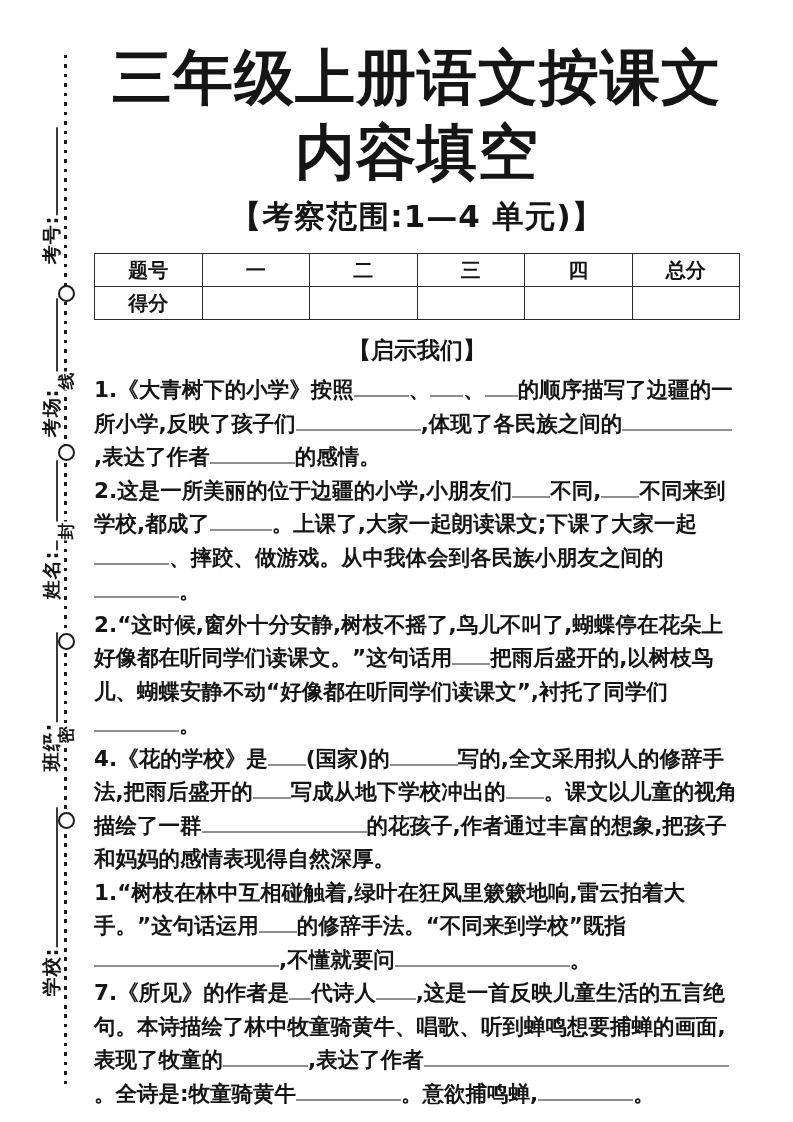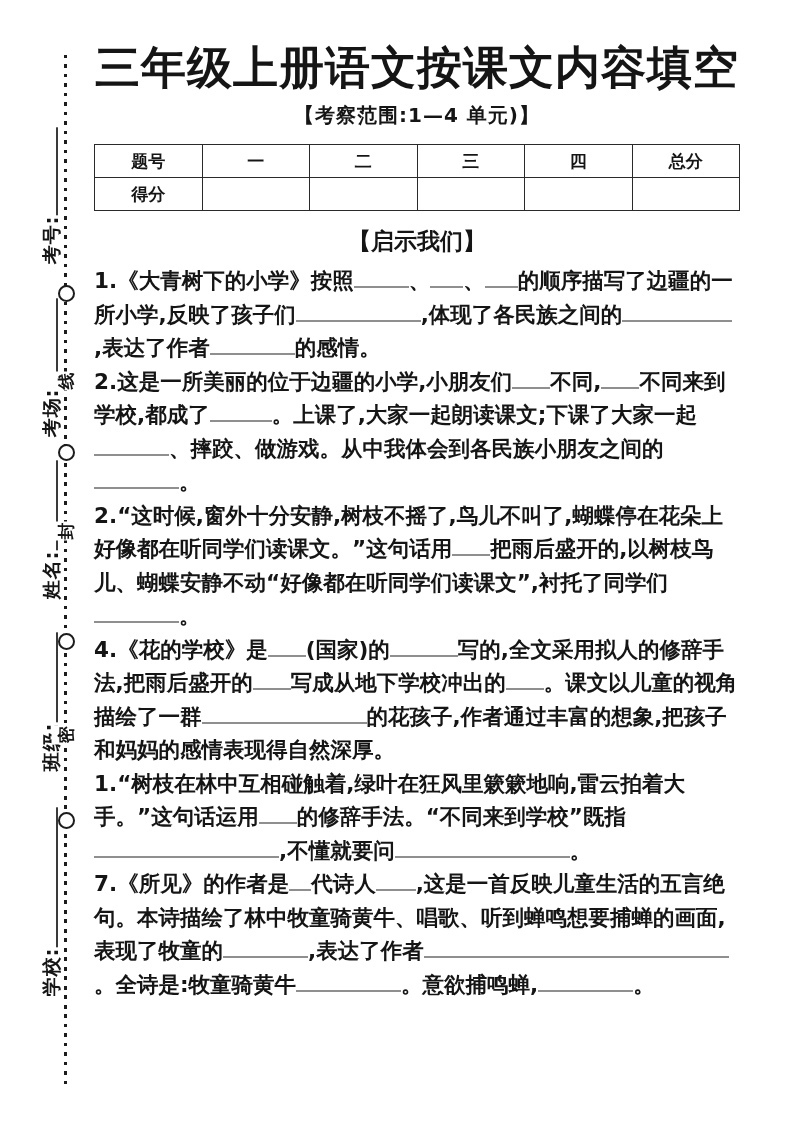--- a/index.html
+++ b/index.html
@@ -21,25 +21,25 @@
              background:repeating-linear-gradient(to bottom,#1c1c1c 0 3.5px,transparent 3.5px 9.5px);}
   .seal-circle{position:absolute;left:0;width:13px;height:13px;border:2px solid #1c1c1c;
                border-radius:50%;background:#fff;}
   .sc-1{top:230px}.sc-2{top:389px}.sc-3{top:578px}.sc-4{top:757px}
   .seal-char{position:absolute;left:8px;font-size:17px;font-weight:700;background:#fff;
              padding:3px 1px;transform:translate(-50%,-50%) rotate(-90deg);}
   .sch-1{top:326px}.sch-2{top:476px}.sch-3{top:680px}
 
   
   .content{position:absolute;left:94px;top:40px;width:646px;}
-  .title{margin:0;font-size:45px;line-height:1.25;font-weight:700;text-align:center;letter-spacing:1px;}
-  .subtitle{margin:6px 0 0;font-size:20px;font-weight:700;text-align:center;letter-spacing:1px;}
+  .title{margin:0;font-size:60px;line-height:1.25;font-weight:700;text-align:center;letter-spacing:1px;}
+  .subtitle{margin:6px 0 0;font-size:31px;font-weight:700;text-align:center;letter-spacing:1px;}
   table.score{width:100%;border-collapse:collapse;table-layout:fixed;margin-top:15px;}
   table.score th,table.score td{border:1.6px solid #2a2a2a;height:32px;padding:0;
-        font-size:17px;font-weight:700;text-align:center;vertical-align:middle;}
+        font-size:20px;font-weight:700;text-align:center;vertical-align:middle;}
   .section-heading{margin:15px 0 7px;font-size:23px;font-weight:700;text-align:center;}
   .question{margin:0;font-size:21.5px;line-height:33.5px;font-weight:700;}
   .blank{display:inline-block;height:1em;border-bottom:2px solid #8f8f8f;}
 </style>
 </head>
 <body>
 
 <div class="page">
 
   <div class="vlabel vl-1">

